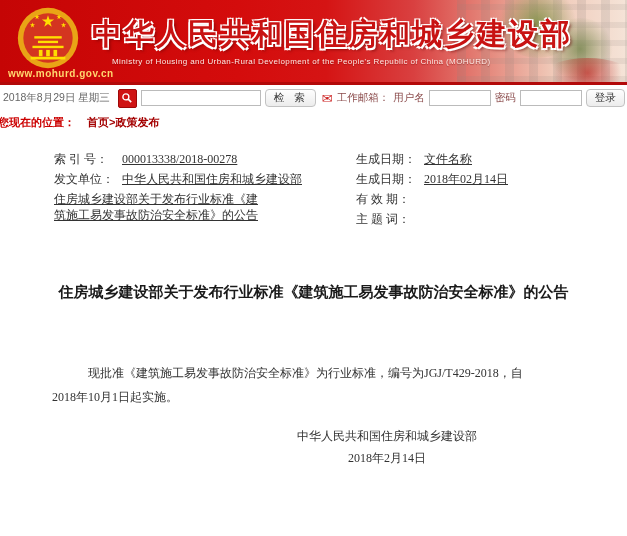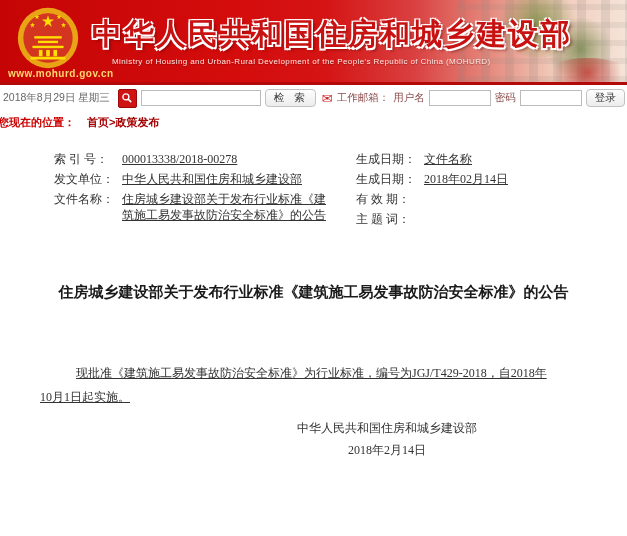--- a/index.html
+++ b/index.html
@@ -54,21 +54,21 @@
   .meta-row{display:flex;margin-bottom:4px;line-height:16px;}
   .meta-label{width:68px;flex:0 0 auto;color:#333;}
   .meta-value{max-width:205px;text-decoration:underline;}
   .meta-col.right .meta-value{max-width:185px;}
 
   
   .doc-title{margin:50px 20px 0 20px;text-align:center;font-family:"Liberation Serif","DejaVu Serif",serif;
     font-weight:bold;font-size:15px;color:#1a1a1a;line-height:22px;}
   .doc-body{margin:58px 68px 0 36px;font-family:"Liberation Serif","DejaVu Serif",serif;
     font-size:12px;color:#333;}
-  .doc-body p{margin:4px;line-height:24px;text-indent:3em;text-decoration:underline;}
+  .doc-body p{margin:16px;line-height:24px;text-indent:3em;}
   .sig-block{margin:8px 0 0 272px;width:230px;text-align:center;
     font-family:"Liberation Serif","DejaVu Serif",serif;font-size:12px;color:#333;line-height:22px;}
 </style>
 </head>
 <body>
 
 <div class="page">
 
   <div class="header">
     <div class="hdr-windows"></div>
@@ -128,21 +128,20 @@
     <div class="meta-col left">
       <div class="meta-row">
         <span class="meta-label">索 引 号：</span>
         <span class="meta-value">000013338/2018-00278</span>
       </div>
       <div class="meta-row">
         <span class="meta-label">发文单位：</span>
         <span class="meta-value">中华人民共和国住房和城乡建设部</span>
       </div>
       <div class="meta-row">
-        <span class="meta-label">文件名称：</span>
         <span class="meta-value">住房城乡建设部关于发布行业标准《建筑施工易发事故防治安全标准》的公告</span>
       </div>
       <div class="meta-row">
       </div>
     </div>
     <div class="meta-col right">
       <div class="meta-row">
         <span class="meta-label">生成日期：</span>
         <span class="meta-value">文件名称</span>
       </div>

